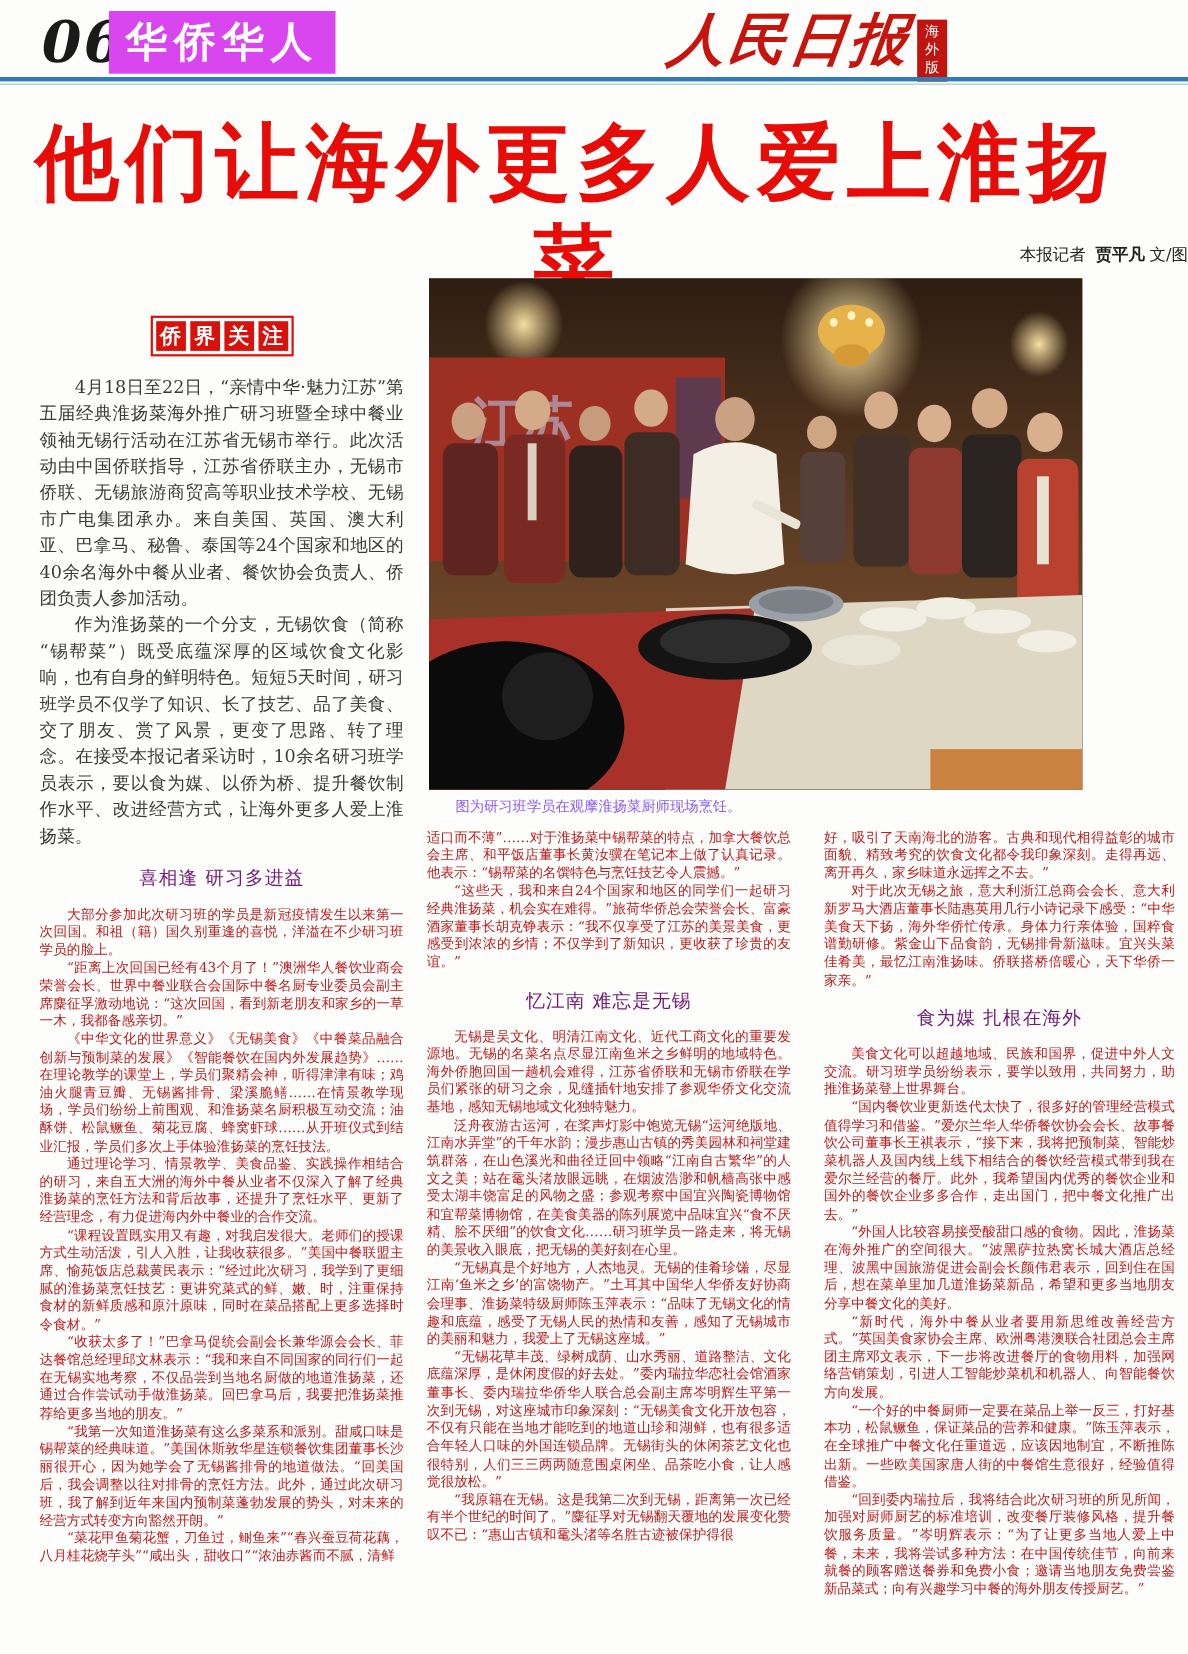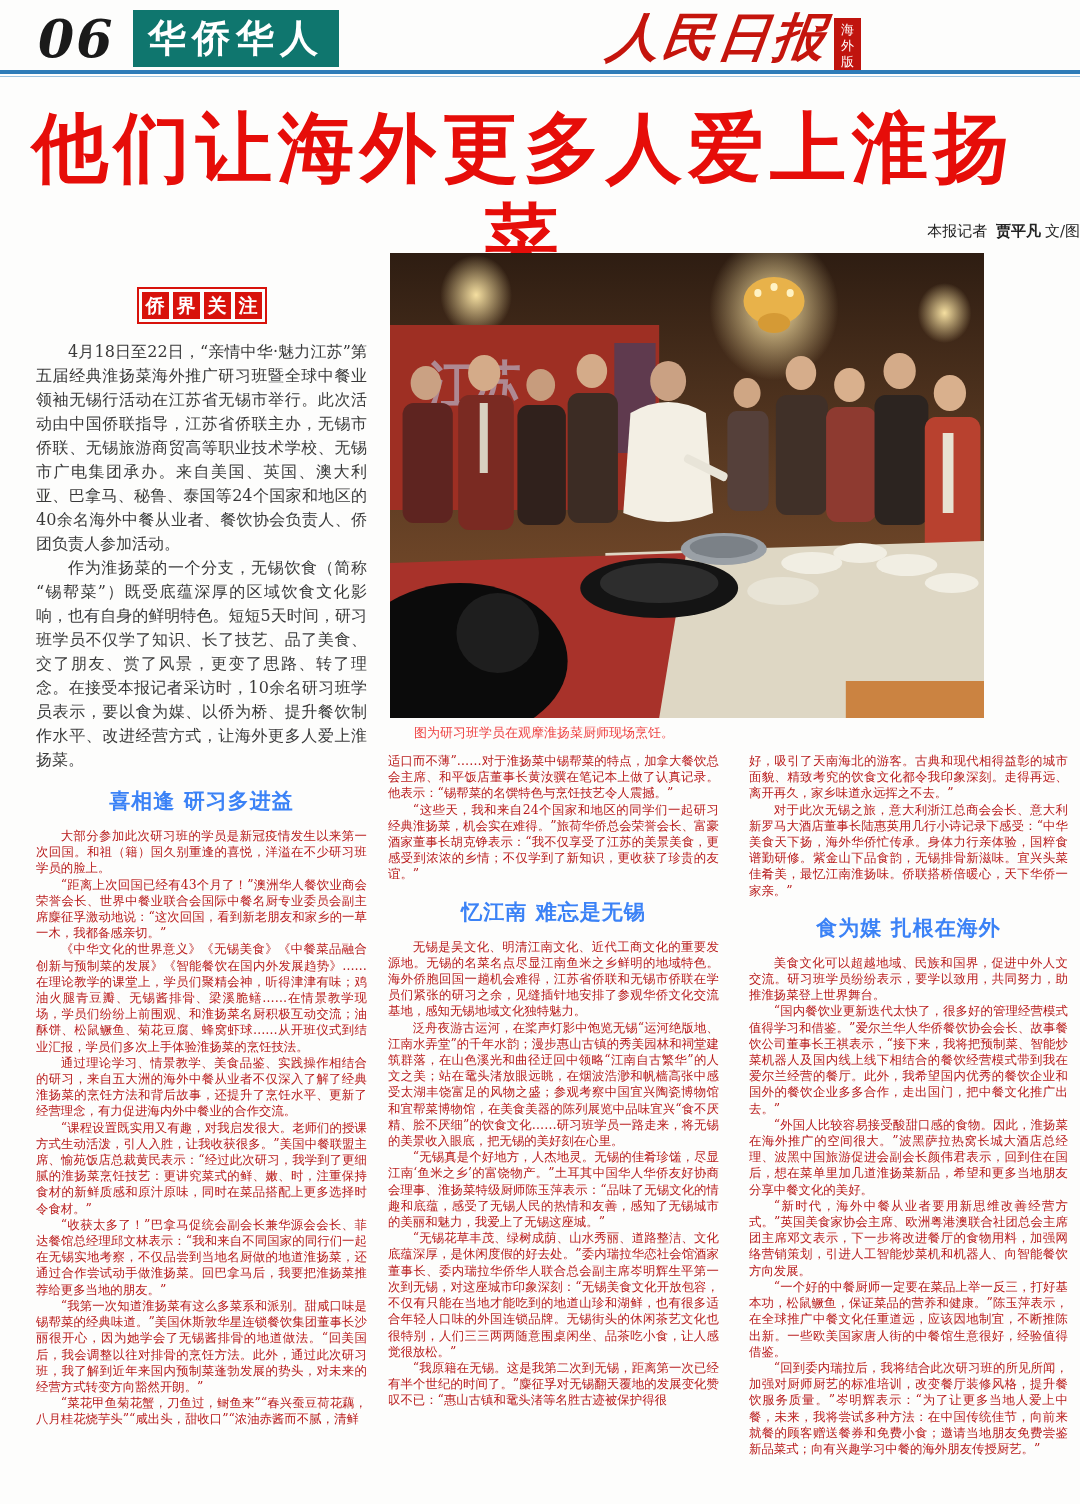--- a/index.html
+++ b/index.html
@@ -2,23 +2,23 @@
 <html lang="zh"><head>
 <meta charset="utf-8">
 <style>
   * { margin:0; padding:0; box-sizing:border-box; }
   html,body { width:1080px; height:1504px; background:#f6f6f4; }
   body { font-family:"DejaVu Serif","Liberation Serif",serif; color:#2b2b2b; position:relative; overflow:hidden; }
   .page { position:absolute; inset:0; background:#fdfdfc; }
 
   
   .page-num { position:absolute; left:38px; top:8px; font-size:52px; font-weight:bold; font-style:italic; color:#1a1a1a; letter-spacing:2px; }
-  .section-box { position:absolute; left:99px; top:10px; width:206px; height:57px; background:#0f766e; color:#fff;
+  .section-box { position:absolute; left:99px; top:10px; width:206px; height:57px; background:#d946ef; color:#fff;
                  display:flex; align-items:center; justify-content:center; font-family:"DejaVu Sans","Liberation Sans",sans-serif;
-                 font-weight:bold; font-size:38px; letter-spacing:6px;margin-left:34px; }
+                 font-weight:bold; font-size:38px; letter-spacing:6px; }
   .masthead { position:absolute; left:608px; top:10px; display:flex; align-items:flex-start; }
   .masthead-text { font-size:52px; font-weight:bold; color:#c5150d; font-style:italic; transform:skewX(-7deg);
                    letter-spacing:3px; line-height:1.05; }
   .edition-box { margin-left:6px; margin-top:8px; width:27px; background:#c0140e; color:#fff; border:1px solid #c0140e;
                  display:flex; flex-direction:column; align-items:center; padding:3px 0; }
   .edition-box span { font-size:13px; line-height:16px; font-family:"DejaVu Sans","Liberation Sans",sans-serif; }
   .top-rule { position:absolute; left:0; top:70px; width:1080px; height:4px; background:#2e7cb8; }
   .top-rule-2 { position:absolute; left:0; top:76px; width:1080px; height:1px; background:#9cc3e0; }
 
   
@@ -34,26 +34,26 @@
 
   
   .col { position:absolute; overflow:hidden; }
   #col1 { left:36px;  top:285px; width:331px; height:1214px; }
   #col2 { left:388px; top:753px; width:331px; height:748px; }
   #col3 { left:749px; top:753px; width:319px; height:748px; }
 
   .intro p { font-size:16px; line-height:24px; text-indent:2em; text-align:justify; color:#3a3a3a; margin:0; }
   .body p  { font-size:12.4px; line-height:16.2px; text-indent:2em; text-align:justify; color:#b91c1c; margin:0; }
   .lead p:first-child { text-indent:0; }
-  .col-heading { font-size:21px; font-weight:bold; text-align:center; letter-spacing:1px; color:#3b82f6; margin:15px 0 13px; }
+  .col-heading { font-size:17px; font-weight:normal; text-align:center; letter-spacing:1px; color:#701a75; margin:15px 0 13px; }
 
   
   .photo { position:absolute; left:390px; top:253px; width:594px; height:465px; background:#3a2115; overflow:hidden; }
   .photo svg { display:block; width:100%; height:100%; }
-  .caption { position:absolute; left:390px; top:724px; width:662px; font-size:13px; color:#ef4444; padding-left:24px; }
+  .caption { position:absolute; left:390px; top:724px; width:662px; font-size:13px; color:#8b5cf6; padding-left:24px; }
 </style>
 </head>
 <body>
 
 <div class="page">
 
   <div class="page-num">06</div>
   <div class="section-box">华侨华人</div>
   <div class="masthead">
     <div class="masthead-text">人民日报</div>

